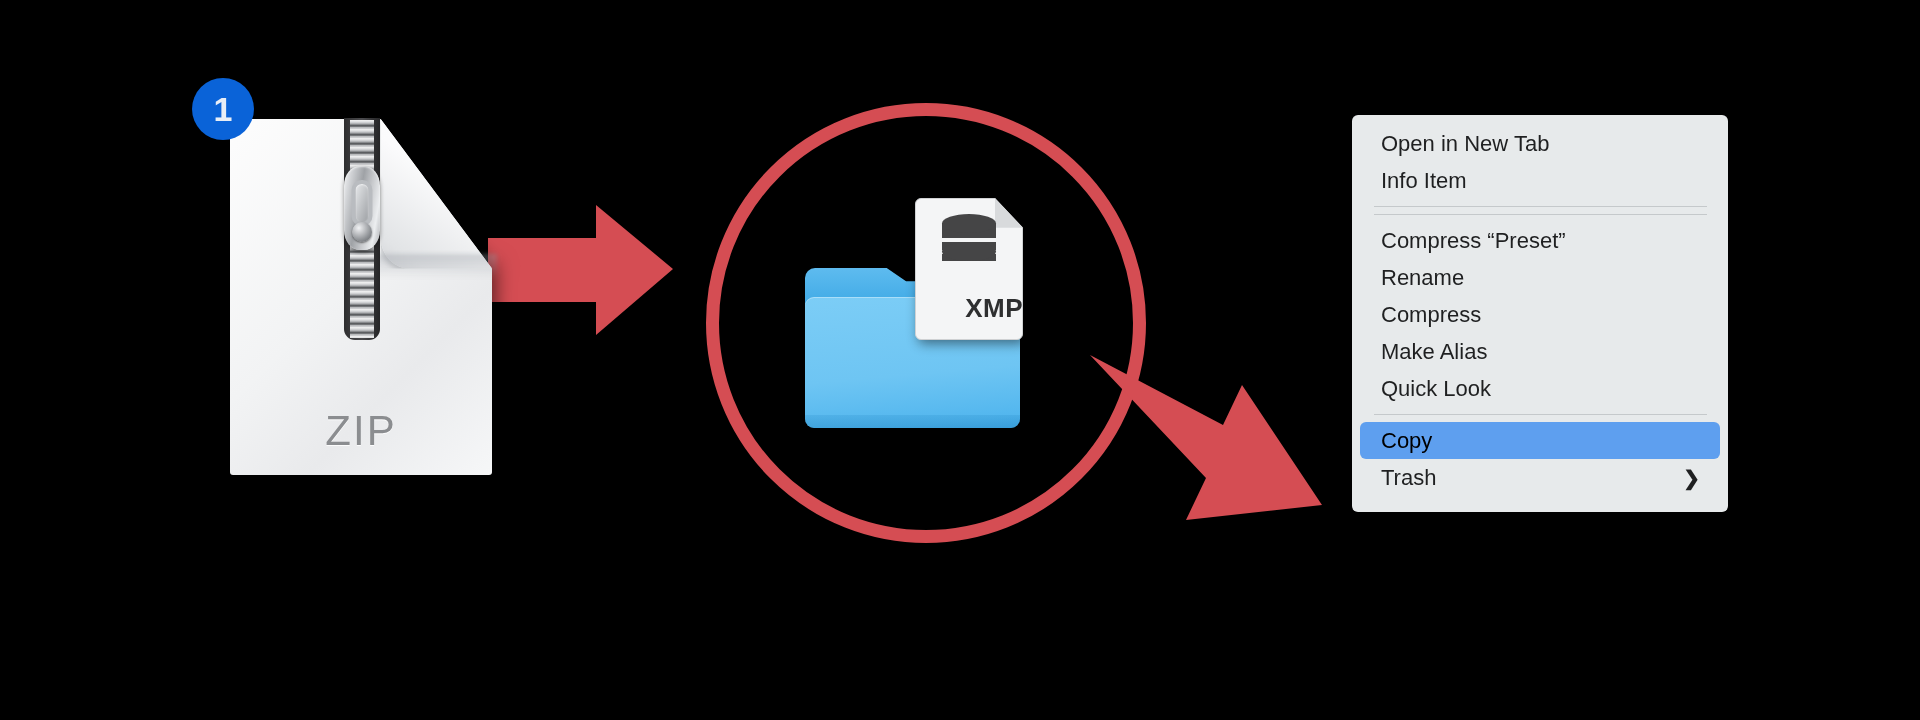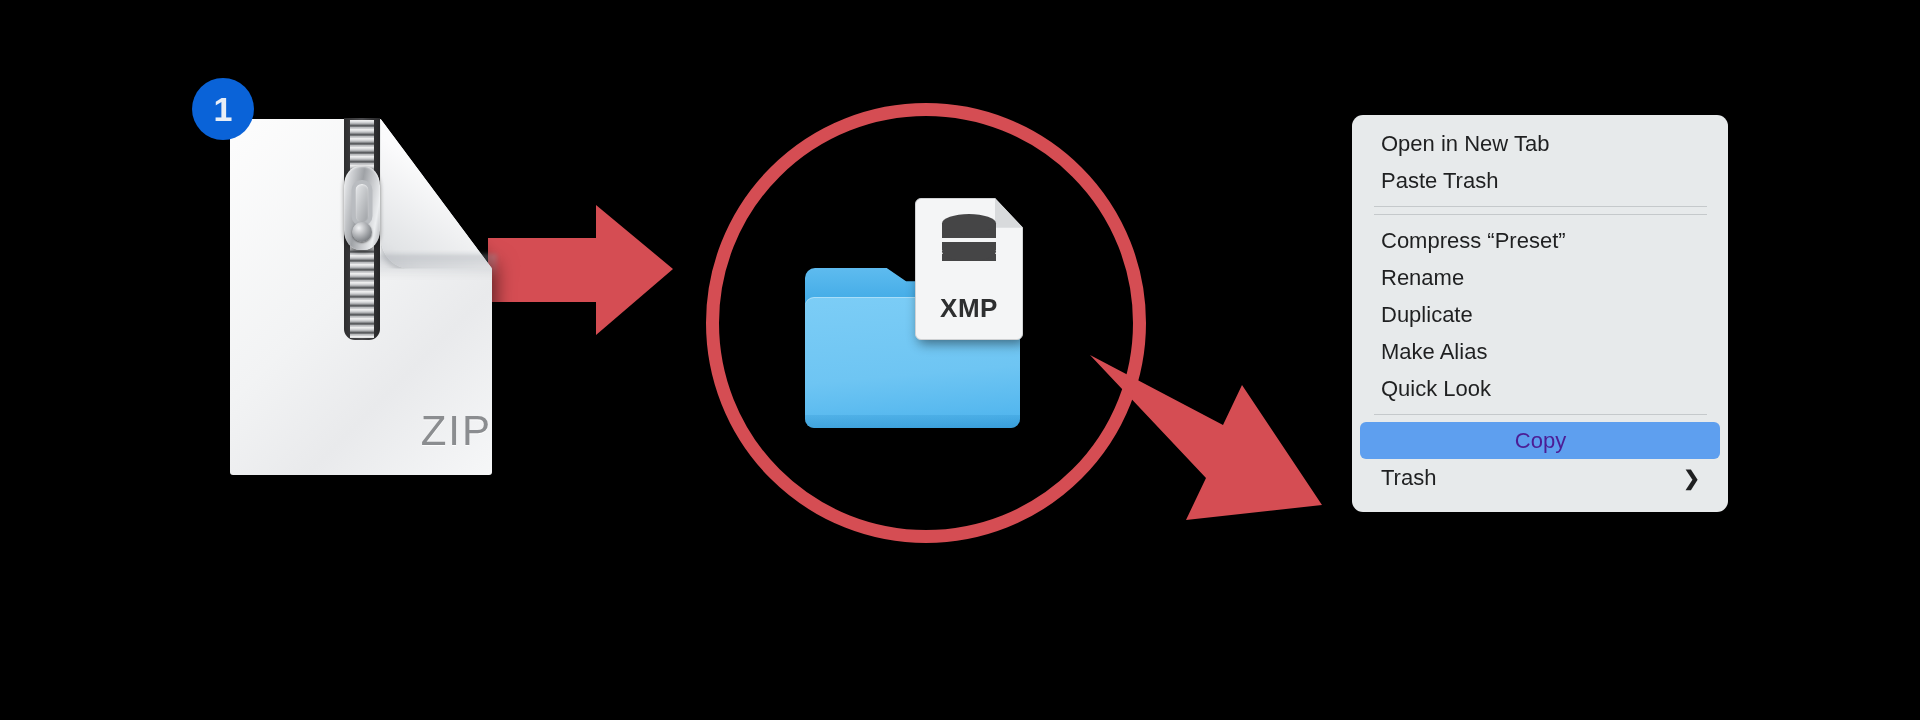--- a/index.html
+++ b/index.html
@@ -122,21 +122,21 @@
     transform: translateX(-50%);
     width: 20px; height: 20px;
     border-radius: 50%;
     background: radial-gradient(circle at 34% 30%, #f2f3f5, #8f9296 62%, #5b5e62);
     box-shadow: 0 1px 2px rgba(0,0,0,0.5);
   }
   .zip-label {
     position: absolute;
     left: 0; right: 0;
     bottom: 20px;
-    text-align: right;
+    text-align: center;
     font-size: 42px;
     letter-spacing: 2px;
     color: #8b8d90;
     font-family: "Liberation Sans", sans-serif;
     font-weight: 400;
     text-shadow: 0 1px 0 rgba(255,255,255,0.85);
   }
 
   
   .arrow-1 {
@@ -246,56 +246,55 @@
     position: absolute;
     left: 0; top: 28px;
     width: 54px; height: 19px;
     background: #454546;
     border-radius: 50% / 50%;
   }
   .xmp-label {
     position: absolute;
     left: 0; right: 0;
     bottom: 16px;
-    text-align: center;
+    text-align: right;
     font-size: 26px;
     font-weight: 700;
     color: #2e2f30;
     letter-spacing: 0.5px;
     font-family: "Liberation Sans", sans-serif;
   }
 
   
   .context-menu {
     position: absolute;
     left: 1352px; top: 115px;
     width: 376px;
     padding: 10px 0 16px 0;
     background: #e7eaeb;
-    border-radius: 11px;
+    border-radius: 6px;
     box-shadow: 0 12px 28px rgba(0,0,0,0.6);
     z-index: 50;
   }
   .menu-item {
     position: relative;
     height: 37px;
     display: flex;
     align-items: center;
     padding: 0 20px 0 21px;
     margin: 0 8px;
     border-radius: 6px;
     font-size: 22px;
     color: #1f2021;
     font-family: "Liberation Sans", sans-serif;
     white-space: nowrap;
   }
   .menu-item.selected {
     background: #5e9fef;
-    color: #4c1d95;
-    text-align: center;
+    color: #000000;
   }
   .menu-item .label { flex: 1; }
   .submenu-chevron {
     font-size: 20px;
     font-weight: 700;
     color: #1f2021;
     line-height: 1;
     margin-left: 12px;
   }
   .menu-sep {
@@ -355,36 +354,36 @@
   <svg class="arrow-2" viewBox="0 0 310 215">
     <polygon points="0,10 133,80 152,40 232,160 96,175 116,133" fill="#d54d53"></polygon>
   </svg>
 
   <div class="context-menu">
 
     <div class="menu-item">
       <span class="label">Open in New Tab</span>
     </div>
     <div class="menu-item">
-      <span class="label">Paste Trash</span>
+      <span class="label">Info Item</span>
     </div>
 
     <div class="menu-sep"></div>
 
 
     <div class="menu-sep"></div>
 
     <div class="menu-item">
       <span class="label">Compress “Preset”</span>
     </div>
     <div class="menu-item">
       <span class="label">Rename</span>
     </div>
     <div class="menu-item">
-      <span class="label">Duplicate</span>
+      <span class="label">Compress</span>
     </div>
     <div class="menu-item">
       <span class="label">Make Alias</span>
     </div>
     <div class="menu-item">
       <span class="label">Quick Look</span>
     </div>
 
     <div class="menu-sep"></div>
 

